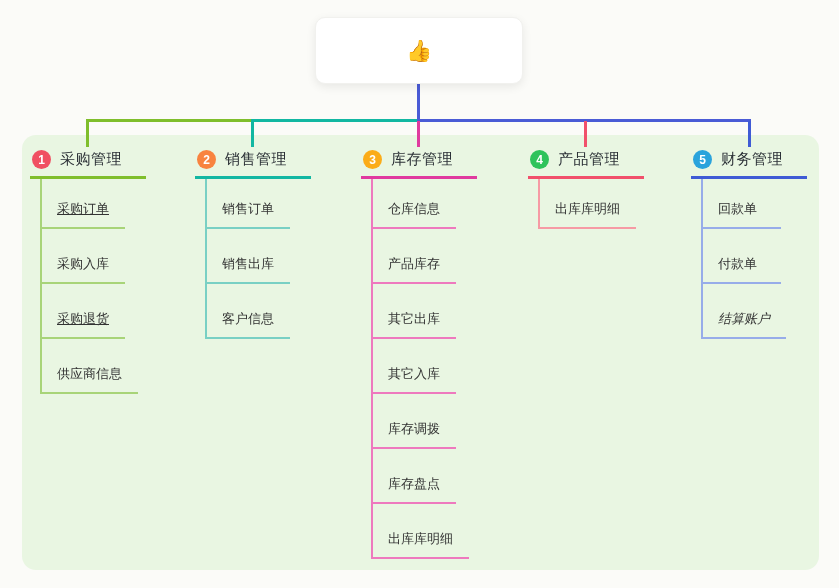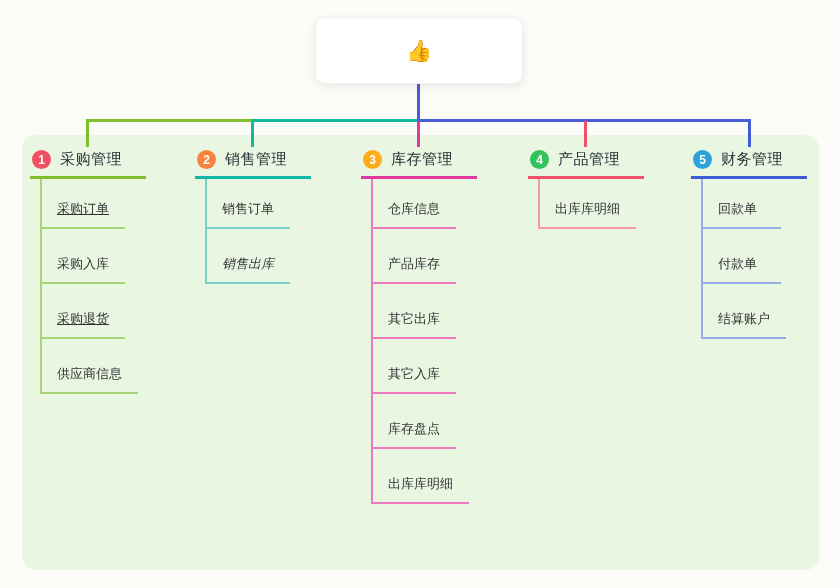--- a/index.html
+++ b/index.html
@@ -88,34 +88,36 @@
       </ul>
   </div>
 
   <div class="branch branch-2">
     <div class="branch-header" style="border-bottom-color: rgb(18, 183, 162);">
       <span class="badge" style="background: rgb(248, 131, 63);">2</span>
       <span class="branch-label">销售管理</span>
     </div>
     <ul class="children" style="border-left-color: rgb(121, 208, 196);">
         <li class="child" style="border-bottom-color: rgb(121, 208, 196);">销售订单</li>
-        <li class="child" style="border-bottom-color: rgb(121, 208, 196); font-style: italic;">销售出库</li>
+        <li class="child" style="border-bottom-color: rgb(121, 208, 196);">销售出库</li>
+        <li class="child" style="border-bottom-color: rgb(121, 208, 196);">客户信息</li>
       </ul>
   </div>
 
   <div class="branch branch-3">
     <div class="branch-header" style="border-bottom-color: rgb(224, 58, 159);">
       <span class="badge" style="background: rgb(251, 172, 24);">3</span>
       <span class="branch-label">库存管理</span>
     </div>
     <ul class="children" style="border-left-color: rgb(238, 121, 190);">
         <li class="child" style="border-bottom-color: rgb(238, 121, 190); font-family: Liberation Serif, serif;">仓库信息</li>
         <li class="child" style="border-bottom-color: rgb(238, 121, 190);">产品库存</li>
         <li class="child" style="border-bottom-color: rgb(238, 121, 190);">其它出库</li>
         <li class="child" style="border-bottom-color: rgb(238, 121, 190);">其它入库</li>
+        <li class="child" style="border-bottom-color: rgb(238, 121, 190);">库存调拨</li>
         <li class="child" style="border-bottom-color: rgb(238, 121, 190);">库存盘点</li>
         <li class="child" style="border-bottom-color: rgb(238, 121, 190);">出库库明细</li>
       </ul>
   </div>
 
   <div class="branch branch-4">
     <div class="branch-header" style="border-bottom-color: rgb(241, 80, 107);">
       <span class="badge" style="background: rgb(46, 195, 91);">4</span>
       <span class="branch-label">产品管理</span>
     </div>
@@ -125,17 +127,17 @@
   </div>
 
   <div class="branch branch-5">
     <div class="branch-header" style="border-bottom-color: rgb(63, 91, 213);">
       <span class="badge" style="background: rgb(42, 163, 220);">5</span>
       <span class="branch-label">财务管理</span>
     </div>
     <ul class="children" style="border-left-color: rgb(151, 172, 233);">
         <li class="child" style="border-bottom-color: rgb(151, 172, 233);">回款单</li>
         <li class="child" style="border-bottom-color: rgb(151, 172, 233);">付款单</li>
-        <li class="child" style="border-bottom-color: rgb(151, 172, 233);">结算账户</li>
+        <li class="child" style="border-bottom-color: rgb(151, 172, 233); font-style: italic;">结算账户</li>
       </ul>
   </div>
 
 </div>
 
 </body></html>

